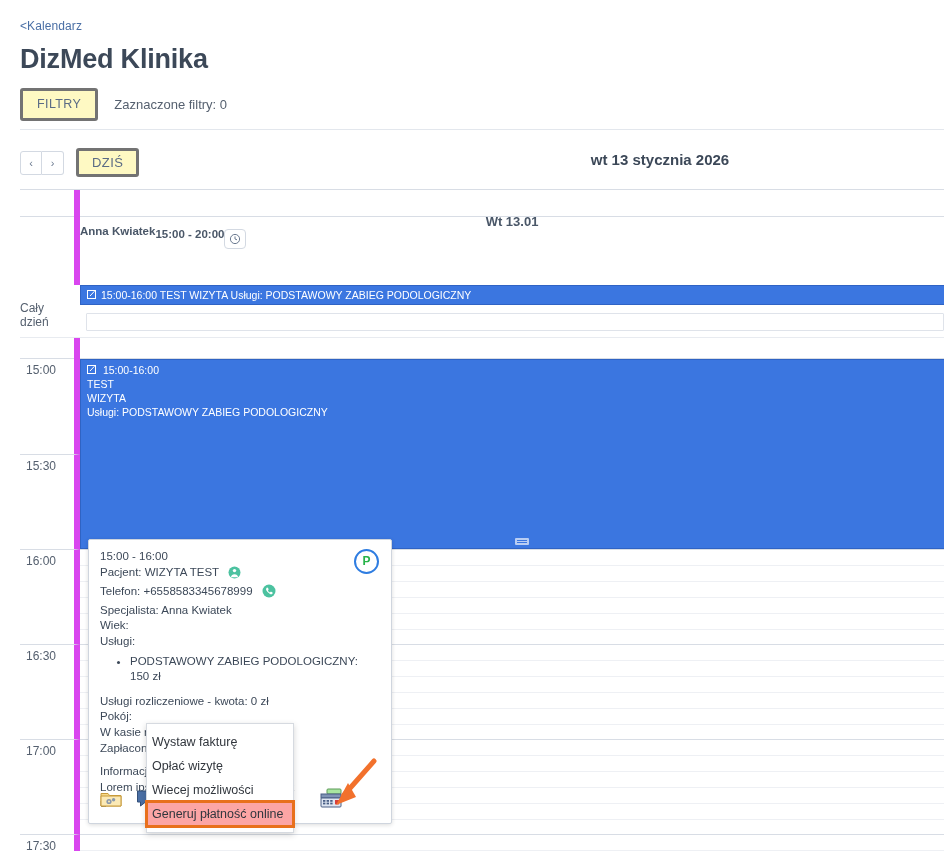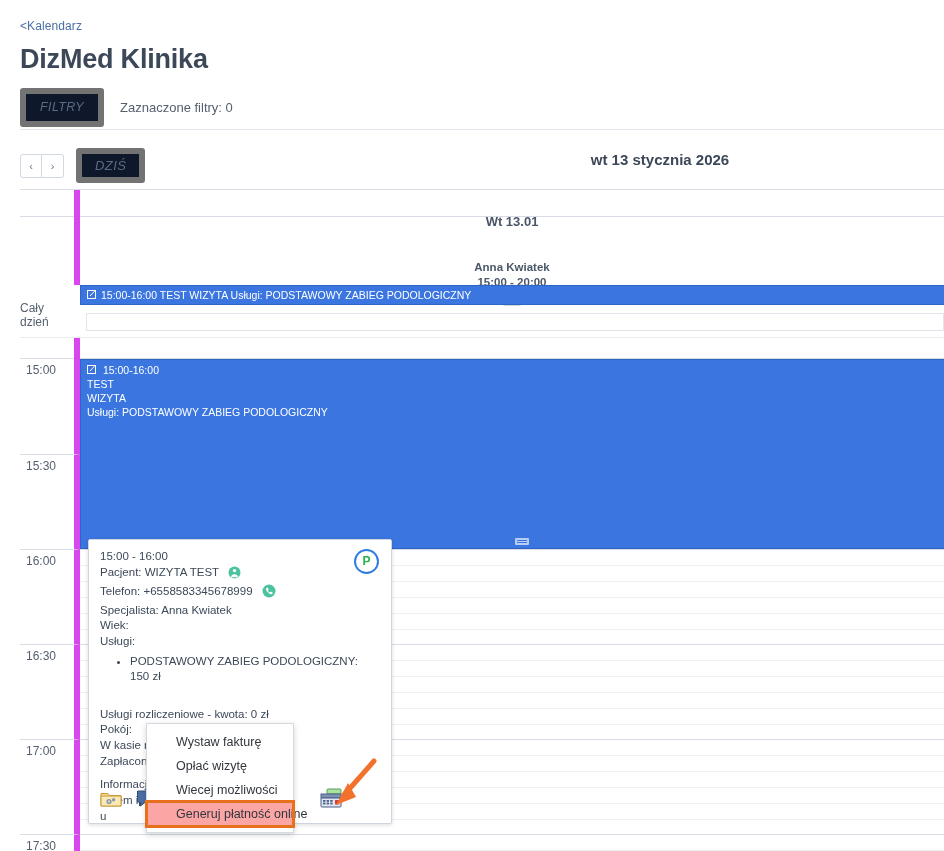--- a/index.html
+++ b/index.html
@@ -17,23 +17,23 @@
   .breadcrumb {
     position:absolute; left:20px; top:19px;
     font-size:12px; color:#4a6fa5; letter-spacing:.1px;
   }
   .page-title {
     position:absolute; left:20px; top:44px;
     font-size:27px; font-weight:700; color:#3c4858; letter-spacing:-.2px;
   }
   .filter-row { position:absolute; left:20px; top:88px; display:flex; align-items:center; }
   .btn-outline {
-    border:6px solid #737373; background:#0f172a; border-radius:3px;
+    border:3px solid #737373; background:#fef9c3; border-radius:3px;
     padding:7px 14px; font-size:12.5px; color:#5a6b85; letter-spacing:.4px;
-    cursor:pointer; line-height:1;font-style:italic;
+    cursor:pointer; line-height:1;
   }
   .filter-count { margin-left:16px; font-size:13px; color:#55606f; }
   .hr-top { position:absolute; left:20px; top:129px; width:924px; height:1px; background:#e3e7ed; }
 
   
   .nav-row { position:absolute; left:20px; top:148px; display:flex; align-items:center; }
   .arrow-group { display:flex; }
   .arrow-btn {
     width:22px; height:24px; border:1px solid #d3d9e2; background:#fff;
     display:flex; align-items:center; justify-content:center;
@@ -56,23 +56,22 @@
   .hdr-row { height:27px; border-bottom:1px solid #d8dde5; }
   .hdr-row .daycol {
     display:flex; align-items:center; justify-content:center;
     font-size:13px; font-weight:700; color:#4a5768;margin-top:31px;
   }
   .hdr-row .gutter { height:27px; }
 
   .res-row { height:68px; border-bottom:0; }
   .res-row .gutter { height:68px; }
   .res-row .daycol {
-    display:flex; flex-direction:column; align-items:center; justify-content:flex-start;
+    display:flex; align-items:flex-start; justify-content:flex-start;
     padding-top:8px;
-    margin-top:36px;
   }
   .res-name { font-size:11.5px; font-weight:700; color:#4a5768; }
   .res-time { font-size:11.5px; font-weight:700; color:#4a5768; margin-top:3px; }
   .clock-btn {
     margin-top:4px; width:22px; height:20px; border:1px solid #d3d9e2; border-radius:4px;
     background:#fff; display:flex; align-items:center; justify-content:center; cursor:pointer;
   }
 
   
   .allday-wrap { position:relative; }
@@ -144,41 +143,41 @@
 
   
   .popup {
     position:absolute; left:88px; top:539px; width:304px; height:285px;
     background:#fff; border:1px solid #cfd5de; border-radius:2px;
     box-shadow:0 1px 4px rgba(0,0,0,.14);
     font-size:11.5px; color:#3c4858; line-height:1.38;
     padding:9px 11px; overflow:hidden;
   }
   .popup .pline { white-space:nowrap; }
-  .svc-list { margin:4px 0 23px 0; padding-left:30px; }
+  .svc-list { margin:4px 0 10px 0; padding-left:30px; }
   .svc-list li { list-style: disc; font-size:11.5px; line-height:1.28; }
   .gap { height:7px; }
   .avatar-p {
     position:absolute; right:12px; top:9px; width:25px; height:25px;
     border:2px solid #2f7de1; border-radius:50%;
     display:flex; align-items:center; justify-content:center;
     font-size:12px; font-weight:700; color:#27b34a;
   }
   .icon-inline { display:inline-block; vertical-align:-3px; margin-left:6px; }
   .icon-row { position:absolute; left:11px; bottom:9px; display:flex; align-items:center; gap:14px; }
   .lorem { color:#3c4858; }
 
   
   .ctx-menu {
     position:absolute; left:146px; top:723px; width:148px;
     background:#fff; border:1px solid #d6dae0;
     box-shadow:0 2px 6px rgba(0,0,0,.17);
     padding:6px 0; font-size:12.5px; color:#31363d;
   }
-  .ctx-item { padding:5px 10px 5px 29px; white-space:nowrap; cursor:pointer; }
+  .ctx-item { padding:5px 10px 5px 5px; white-space:nowrap; cursor:pointer; }
   .ctx-item.highlight {
     outline:3px solid #e8701c; outline-offset:-1px;
     position:relative; z-index:3; background:#fca5a5;
   }
 
   
   .ann-arrow { position:absolute; left:330px; top:757px; width:50px; height:52px; pointer-events:none; }
 </style>
 </head>
 <body>

